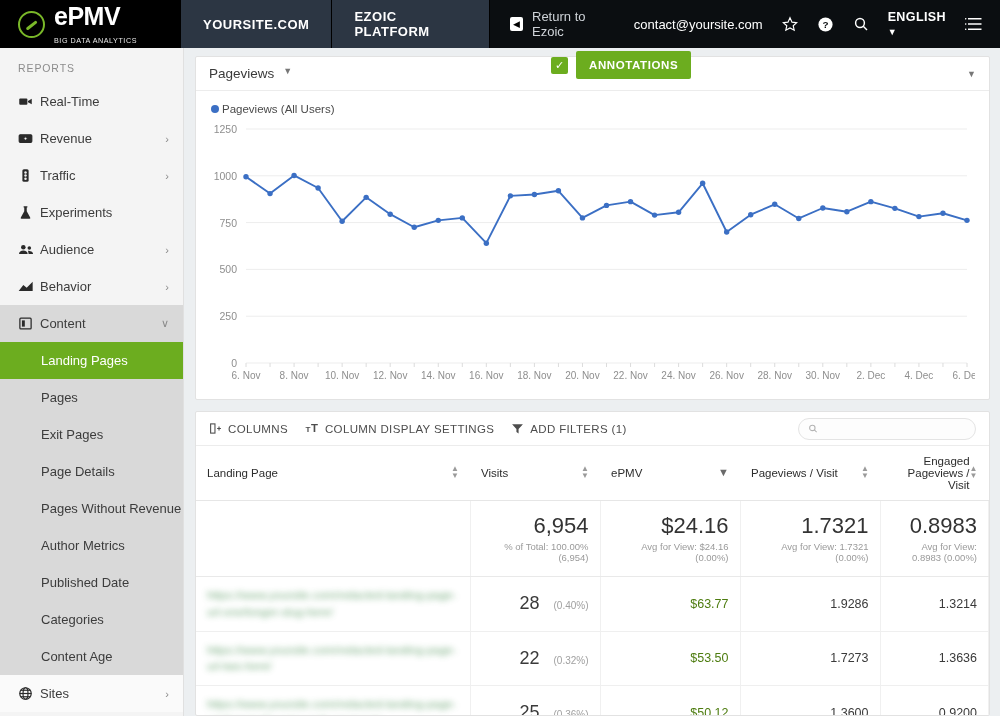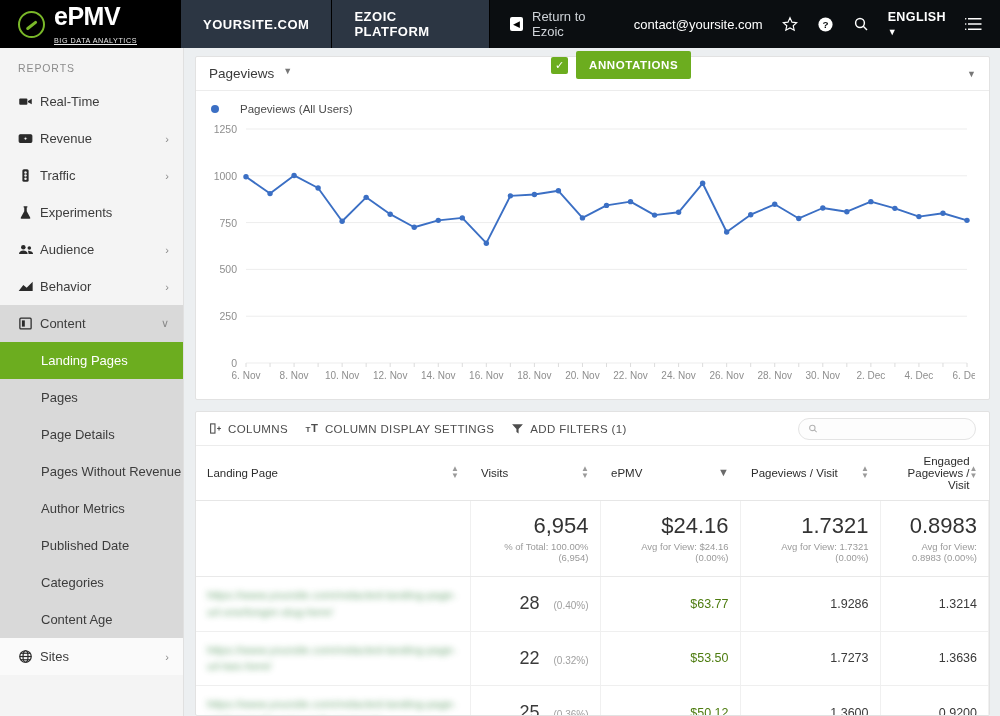--- a/index.html
+++ b/index.html
@@ -30,21 +30,20 @@
     transform: rotate(-38deg); border-radius: 2px;
   }
   .logo-txt { display: flex; flex-direction: column; line-height: 1; }
   .logo-word {
     color: #fff; font-size: 25px; font-weight: bold;
     letter-spacing: -0.5px;
   }
   .logo-sub {
     color: #e8e8e8; font-size: 7.2px; letter-spacing: 0.55px;
     margin-top: 8px;
-    text-decoration: underline;
   }
   .nav-tab {
     display: flex; align-items: center; padding: 0 22px;
     color: #fff; font-size: 13px; font-weight: bold;
     letter-spacing: 0.5px; background: #2c3643;
     border-right: 1px solid #000; cursor: pointer;
   }
   .nav-tab.platform { background: #2c3643; }
   .return-zone {
     display: flex; align-items: center; gap: 9px;
@@ -132,21 +131,21 @@
   }
   .annot-btn {
     background: #6cad1f; color: #fff; font-size: 11.5px; font-weight: bold;
     letter-spacing: .6px; padding: 8px 13px; border-radius: 2px;
     cursor: pointer; border: none;
   }
   .toolbar-caret {
     margin-left: auto; font-size: 9px; color: #777; cursor: pointer;
   }
   .legend {
-    display: flex; align-items: center; gap: 21px;
+    display: flex; align-items: center; gap: 3px;
     padding: 12px 0 0 15px; font-size: 11.5px; color: #4a4a4a; text-align: center;
   }
   .legend-dot {
     width: 8px; height: 8px; border-radius: 50%; background: #3b6fc4;
   }
   .plot { padding: 4px 10px 6px 4px; }
 
   
   .table-card { flex: 1; min-height: 0; overflow: hidden; display: flex; flex-direction: column; }
   .tbl-toolbar {
@@ -338,20 +337,21 @@
             <rect x="6.3" y="7" width="4.6" height="10" fill="#2a2a2a" stroke="none"></rect>
           </svg>
       </span>
       <span class="si-label">Content</span>
       <span class="si-car">∨</span>
     </div>
 
     <div class="side-sub-wrap">
       <div class="side-sub active">Landing Pages</div>
       <div class="side-sub">Pages</div>
+      <div class="side-sub">Exit Pages</div>
       <div class="side-sub">Page Details</div>
       <div class="side-sub">Pages Without Revenue</div>
       <div class="side-sub">Author Metrics</div>
       <div class="side-sub">Published Date</div>
       <div class="side-sub">Categories</div>
       <div class="side-sub">Content Age</div>
     </div>
 
     <div class="side-item bottom">
       <span class="si-ico">

